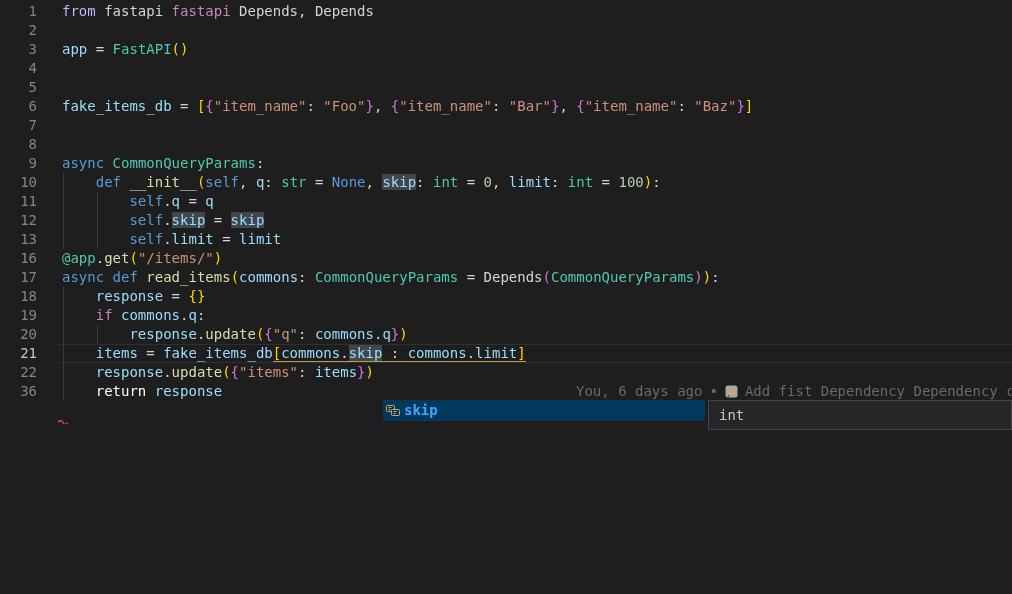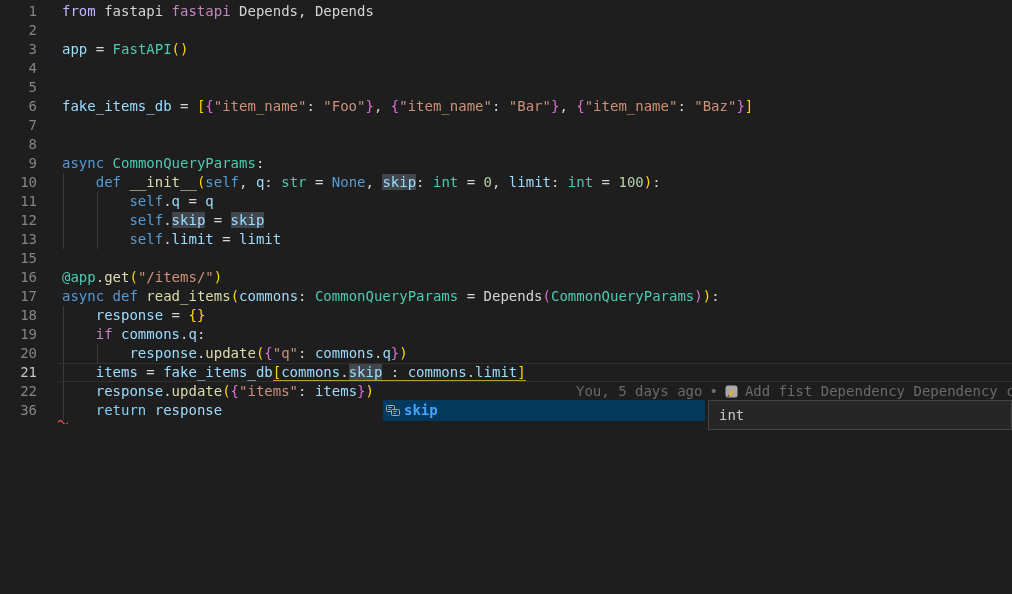--- a/index.html
+++ b/index.html
@@ -62,33 +62,32 @@
     <div class="row"><span class="ln">4</span><span class="code"></span></div>
     <div class="row"><span class="ln">5</span><span class="code"></span></div>
     <div class="row"><span class="ln">6</span><span class="code"><span class="tok" style="color: rgb(156, 220, 254);">fake_items_db</span><span class="tok" style="color: rgb(212, 212, 212);"> = </span><span class="tok" style="color: rgb(255, 215, 0);">[</span><span class="tok" style="color: rgb(218, 112, 214);">{</span><span class="tok" style="color: rgb(206, 145, 120);">"item_name"</span><span class="tok" style="color: rgb(212, 212, 212);">: </span><span class="tok" style="color: rgb(206, 145, 120);">"Foo"</span><span class="tok" style="color: rgb(218, 112, 214);">}</span><span class="tok" style="color: rgb(212, 212, 212);">, </span><span class="tok" style="color: rgb(218, 112, 214);">{</span><span class="tok" style="color: rgb(206, 145, 120);">"item_name"</span><span class="tok" style="color: rgb(212, 212, 212);">: </span><span class="tok" style="color: rgb(206, 145, 120);">"Bar"</span><span class="tok" style="color: rgb(218, 112, 214);">}</span><span class="tok" style="color: rgb(212, 212, 212);">, </span><span class="tok" style="color: rgb(218, 112, 214);">{</span><span class="tok" style="color: rgb(206, 145, 120);">"item_name"</span><span class="tok" style="color: rgb(212, 212, 212);">: </span><span class="tok" style="color: rgb(206, 145, 120);">"Baz"</span><span class="tok" style="color: rgb(218, 112, 214);">}</span><span class="tok" style="color: rgb(255, 215, 0);">]</span></span></div>
     <div class="row"><span class="ln">7</span><span class="code"></span></div>
     <div class="row"><span class="ln">8</span><span class="code"></span></div>
     <div class="row"><span class="ln">9</span><span class="code"><span class="tok" style="color: rgb(86, 156, 214);">async</span><span class="tok" style="color: rgb(212, 212, 212);"> </span><span class="tok" style="color: rgb(78, 201, 176);">CommonQueryParams</span><span class="tok" style="color: rgb(212, 212, 212);">:</span></span></div>
     <div class="row"><span class="ln">10</span><div class="guide" style="left: 63px;"></div><span class="code"><span class="tok" style="color: rgb(212, 212, 212);">    </span><span class="tok" style="color: rgb(86, 156, 214);">def</span><span class="tok" style="color: rgb(212, 212, 212);"> </span><span class="tok" style="color: rgb(220, 220, 170);">__init__</span><span class="tok" style="color: rgb(255, 215, 0);">(</span><span class="tok" style="color: rgb(86, 156, 214);">self</span><span class="tok" style="color: rgb(212, 212, 212);">, </span><span class="tok" style="color: rgb(156, 220, 254);">q</span><span class="tok" style="color: rgb(212, 212, 212);">: </span><span class="tok" style="color: rgb(78, 201, 176);">str</span><span class="tok" style="color: rgb(212, 212, 212);"> = </span><span class="tok" style="color: rgb(86, 156, 214);">None</span><span class="tok" style="color: rgb(212, 212, 212);">, </span><span class="tok hl" style="color: rgb(156, 220, 254);">skip</span><span class="tok" style="color: rgb(212, 212, 212);">: </span><span class="tok" style="color: rgb(78, 201, 176);">int</span><span class="tok" style="color: rgb(212, 212, 212);"> = </span><span class="tok" style="color: rgb(181, 206, 168);">0</span><span class="tok" style="color: rgb(212, 212, 212);">, </span><span class="tok" style="color: rgb(156, 220, 254);">limit</span><span class="tok" style="color: rgb(212, 212, 212);">: </span><span class="tok" style="color: rgb(78, 201, 176);">int</span><span class="tok" style="color: rgb(212, 212, 212);"> = </span><span class="tok" style="color: rgb(181, 206, 168);">100</span><span class="tok" style="color: rgb(255, 215, 0);">)</span><span class="tok" style="color: rgb(212, 212, 212);">:</span></span></div>
     <div class="row"><span class="ln">11</span><div class="guide" style="left: 63px;"></div><div class="guide" style="left: 97px;"></div><span class="code"><span class="tok" style="color: rgb(212, 212, 212);">        </span><span class="tok" style="color: rgb(86, 156, 214);">self</span><span class="tok" style="color: rgb(212, 212, 212);">.</span><span class="tok" style="color: rgb(156, 220, 254);">q</span><span class="tok" style="color: rgb(212, 212, 212);"> = </span><span class="tok" style="color: rgb(156, 220, 254);">q</span></span></div>
     <div class="row"><span class="ln">12</span><div class="guide" style="left: 63px;"></div><div class="guide" style="left: 97px;"></div><span class="code"><span class="tok" style="color: rgb(212, 212, 212);">        </span><span class="tok" style="color: rgb(86, 156, 214);">self</span><span class="tok" style="color: rgb(212, 212, 212);">.</span><span class="tok hl" style="color: rgb(156, 220, 254);">skip</span><span class="tok" style="color: rgb(212, 212, 212);"> = </span><span class="tok hl" style="color: rgb(156, 220, 254);">skip</span></span></div>
     <div class="row"><span class="ln">13</span><div class="guide" style="left: 63px;"></div><div class="guide" style="left: 97px;"></div><span class="code"><span class="tok" style="color: rgb(212, 212, 212);">        </span><span class="tok" style="color: rgb(86, 156, 214);">self</span><span class="tok" style="color: rgb(212, 212, 212);">.</span><span class="tok" style="color: rgb(156, 220, 254);">limit</span><span class="tok" style="color: rgb(212, 212, 212);"> = </span><span class="tok" style="color: rgb(156, 220, 254);">limit</span></span></div>
-    <div class="row"><span class="ln">15</span><span class="code"></span></div>
     <div class="row"><span class="ln">16</span><span class="code"><span class="tok" style="color: rgb(78, 201, 176);">@app</span><span class="tok" style="color: rgb(212, 212, 212);">.</span><span class="tok" style="color: rgb(220, 220, 170);">get</span><span class="tok" style="color: rgb(255, 215, 0);">(</span><span class="tok" style="color: rgb(206, 145, 120);">"/items/"</span><span class="tok" style="color: rgb(255, 215, 0);">)</span></span></div>
     <div class="row"><span class="ln">17</span><span class="code"><span class="tok sq" style="color: rgb(86, 156, 214);">async</span><span class="tok" style="color: rgb(212, 212, 212);"> </span><span class="tok" style="color: rgb(86, 156, 214);">def</span><span class="tok" style="color: rgb(212, 212, 212);"> </span><span class="tok" style="color: rgb(220, 220, 170);">read_items</span><span class="tok" style="color: rgb(255, 215, 0);">(</span><span class="tok" style="color: rgb(156, 220, 254);">commons</span><span class="tok" style="color: rgb(212, 212, 212);">: </span><span class="tok" style="color: rgb(78, 201, 176);">CommonQueryParams</span><span class="tok" style="color: rgb(212, 212, 212);"> = </span><span class="tok" style="color: rgb(212, 212, 212);">Depends</span><span class="tok" style="color: rgb(218, 112, 214);">(</span><span class="tok" style="color: rgb(78, 201, 176);">CommonQueryParams</span><span class="tok" style="color: rgb(218, 112, 214);">)</span><span class="tok" style="color: rgb(255, 215, 0);">)</span><span class="tok" style="color: rgb(212, 212, 212);">:</span></span></div>
     <div class="row"><span class="ln">18</span><div class="guide" style="left: 63px;"></div><span class="code"><span class="tok" style="color: rgb(212, 212, 212);">    </span><span class="tok" style="color: rgb(156, 220, 254);">response</span><span class="tok" style="color: rgb(212, 212, 212);"> = </span><span class="tok" style="color: rgb(255, 215, 0);">{}</span></span></div>
     <div class="row"><span class="ln">19</span><div class="guide" style="left: 63px;"></div><span class="code"><span class="tok" style="color: rgb(212, 212, 212);">    </span><span class="tok" style="color: rgb(197, 134, 192);">if</span><span class="tok" style="color: rgb(212, 212, 212);"> </span><span class="tok" style="color: rgb(156, 220, 254);">commons</span><span class="tok" style="color: rgb(212, 212, 212);">.</span><span class="tok" style="color: rgb(156, 220, 254);">q</span><span class="tok" style="color: rgb(212, 212, 212);">:</span></span></div>
     <div class="row"><span class="ln">20</span><div class="guide" style="left: 63px;"></div><div class="guide" style="left: 97px;"></div><span class="code"><span class="tok" style="color: rgb(212, 212, 212);">        </span><span class="tok" style="color: rgb(156, 220, 254);">response</span><span class="tok" style="color: rgb(212, 212, 212);">.</span><span class="tok" style="color: rgb(220, 220, 170);">update</span><span class="tok" style="color: rgb(255, 215, 0);">(</span><span class="tok" style="color: rgb(218, 112, 214);">{</span><span class="tok" style="color: rgb(206, 145, 120);">"q"</span><span class="tok" style="color: rgb(212, 212, 212);">: </span><span class="tok" style="color: rgb(156, 220, 254);">commons</span><span class="tok" style="color: rgb(212, 212, 212);">.</span><span class="tok" style="color: rgb(156, 220, 254);">q</span><span class="tok" style="color: rgb(218, 112, 214);">}</span><span class="tok" style="color: rgb(255, 215, 0);">)</span></span></div>
     <div class="row current"><div class="cur-hl"></div><span class="ln">21</span><div class="guide" style="left: 63px;"></div><span class="code"><span class="tok" style="color: rgb(212, 212, 212);">    </span><span class="tok" style="color: rgb(156, 220, 254);">items</span><span class="tok" style="color: rgb(212, 212, 212);"> = </span><span class="tok" style="color: rgb(156, 220, 254);">fake_items_db</span><span class="tok ul" style="color: rgb(255, 215, 0);">[</span><span class="tok ul" style="color: rgb(156, 220, 254);">commons</span><span class="tok ul" style="color: rgb(212, 212, 212);">.</span><span class="tok hl ul" style="color: rgb(156, 220, 254);">skip</span><span class="tok ul" style="color: rgb(212, 212, 212);"> : </span><span class="tok ul" style="color: rgb(156, 220, 254);">commons</span><span class="tok ul" style="color: rgb(212, 212, 212);">.</span><span class="tok ul" style="color: rgb(156, 220, 254);">limit</span><span class="tok ul" style="color: rgb(255, 215, 0);">]</span></span></div>
     <div class="row"><span class="ln">22</span><div class="guide" style="left: 63px;"></div><span class="code"><span class="tok" style="color: rgb(212, 212, 212);">    </span><span class="tok" style="color: rgb(156, 220, 254);">response</span><span class="tok" style="color: rgb(212, 212, 212);">.</span><span class="tok" style="color: rgb(220, 220, 170);">update</span><span class="tok" style="color: rgb(255, 215, 0);">(</span><span class="tok" style="color: rgb(218, 112, 214);">{</span><span class="tok" style="color: rgb(206, 145, 120);">"items"</span><span class="tok" style="color: rgb(212, 212, 212);">: </span><span class="tok" style="color: rgb(156, 220, 254);">items</span><span class="tok" style="color: rgb(218, 112, 214);">}</span><span class="tok" style="color: rgb(255, 215, 0);">)</span></span></div>
-    <div class="row"><span class="ln">36</span><div class="guide" style="left: 63px;"></div><span class="code"><span class="tok" style="color: rgb(212, 212, 212);">    </span><span class="tok" style="color: #7dd3fc;">return</span><span class="tok" style="color: rgb(212, 212, 212);"> </span><span class="tok" style="color: rgb(156, 220, 254);">response</span></span></div>
+    <div class="row"><span class="ln">36</span><div class="guide" style="left: 63px;"></div><span class="code"><span class="tok" style="color: rgb(212, 212, 212);">    </span><span class="tok" style="color: #ffffff;">return</span><span class="tok" style="color: rgb(212, 212, 212);"> </span><span class="tok" style="color: rgb(156, 220, 254);">response</span></span></div>
   </div>
 
 <div id="blame">
-  <span>You, 5 days ago</span>
+  <span>You, 6 days ago</span>
     <span>•</span>
     <span class="icon">
       <svg width="13" height="13" viewBox="0 0 13 13">
         <rect x="0.5" y="0.5" width="12" height="12" rx="2.5" fill="#a9a9a9"></rect>
         <path d="M3.2 9.6 L8 4.8 L9.6 6.4 L4.8 11.2 Z" fill="#e8ab3a"></path>
         <path d="M2.4 11.8 L3.2 9.6 L4.8 11.2 Z" fill="#5c3c10"></path>
       </svg>
     </span>
     <span>Add fist Dependency Dependency c</span>
 </div>

